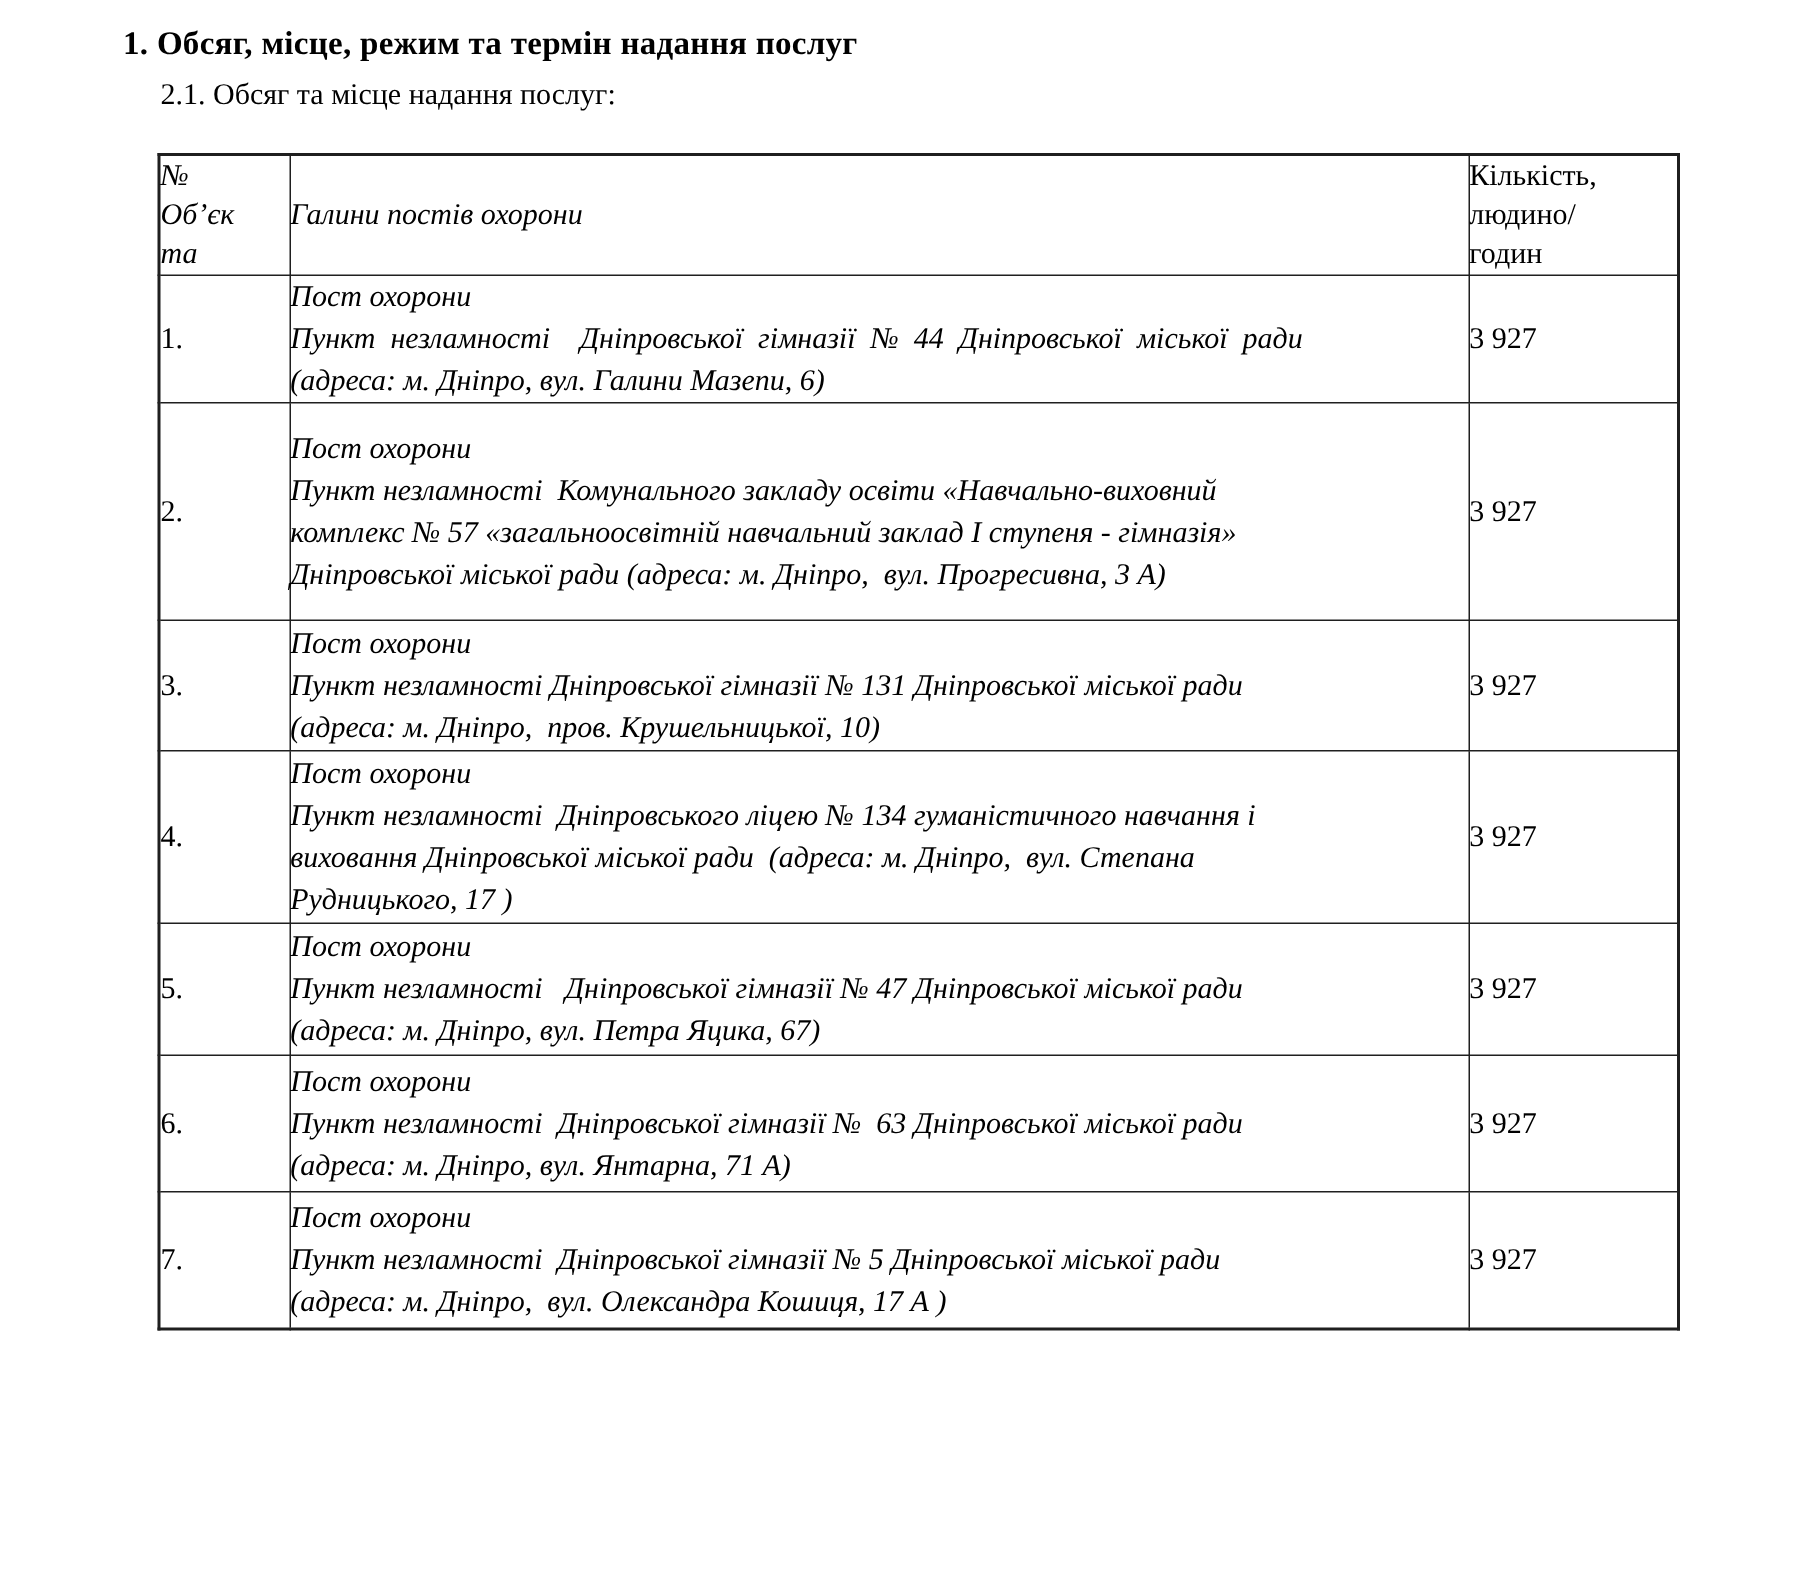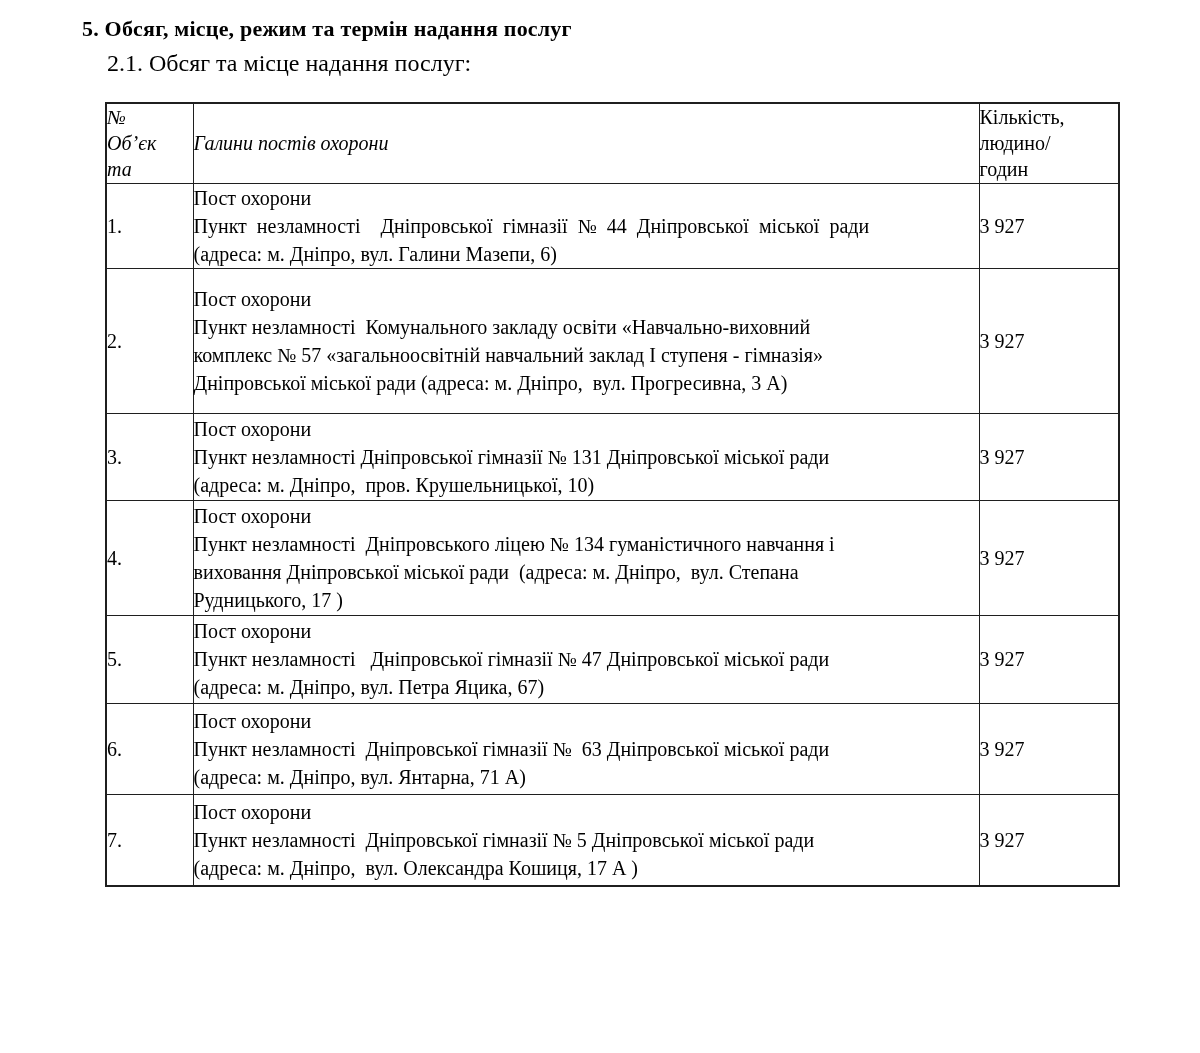--- a/index.html
+++ b/index.html
@@ -18,21 +18,21 @@
   }
   .section-heading {
     margin: 16px 0 0 82px;
     font-size: 22px;
     font-weight: bold;
     line-height: 26px;
     letter-spacing: 0.2px;
   }
   .subsection-heading {
     margin: 9px 0 0 107px;
-    font-size: 24px;
+    font-size: 20px;
     line-height: 24px;
   }
   table.services {
     margin: 27px 0 0 105px;
     border-collapse: collapse;
     table-layout: fixed;
     width: 1013px;
     font-size: 20px;
   }
   table.services td, table.services th {
@@ -78,40 +78,41 @@
     text-align: center;
     vertical-align: middle;
     line-height: 28px;
     padding-right: 6px;
   }
   td.c-desc-cell {
     vertical-align: middle;
     line-height: 28px;
     padding: 2px 10px 2px 13px;
     white-space: pre-wrap;
+    font-style: italic;
   }
   td.c-qty-cell {
     vertical-align: middle;
     line-height: 28px;
     padding-left: 13px;
   }
   tr.r1 { height: 82px; }
   tr.r2 { height: 145px; }
   tr.r3 { height: 87px; }
   tr.r4 { height: 115px; }
   tr.r5 { height: 88px; }
   tr.r6 { height: 91px; }
   tr.r7 { height: 92px; }
 </style>
 </head>
 <body>
 
 <div class="page">
 
-  <div class="section-heading">5. Обсяг, місце, режим та термін надання послуг</div>
+  <div class="section-heading">1. Обсяг, місце, режим та термін надання послуг</div>
 
   <div class="subsection-heading">2.1. Обсяг та місце надання послуг:</div>
 
   <table class="services">
     <colgroup>
       <col class="c-num">
       <col class="c-desc">
       <col class="c-qty">
     </colgroup>
     <thead>

